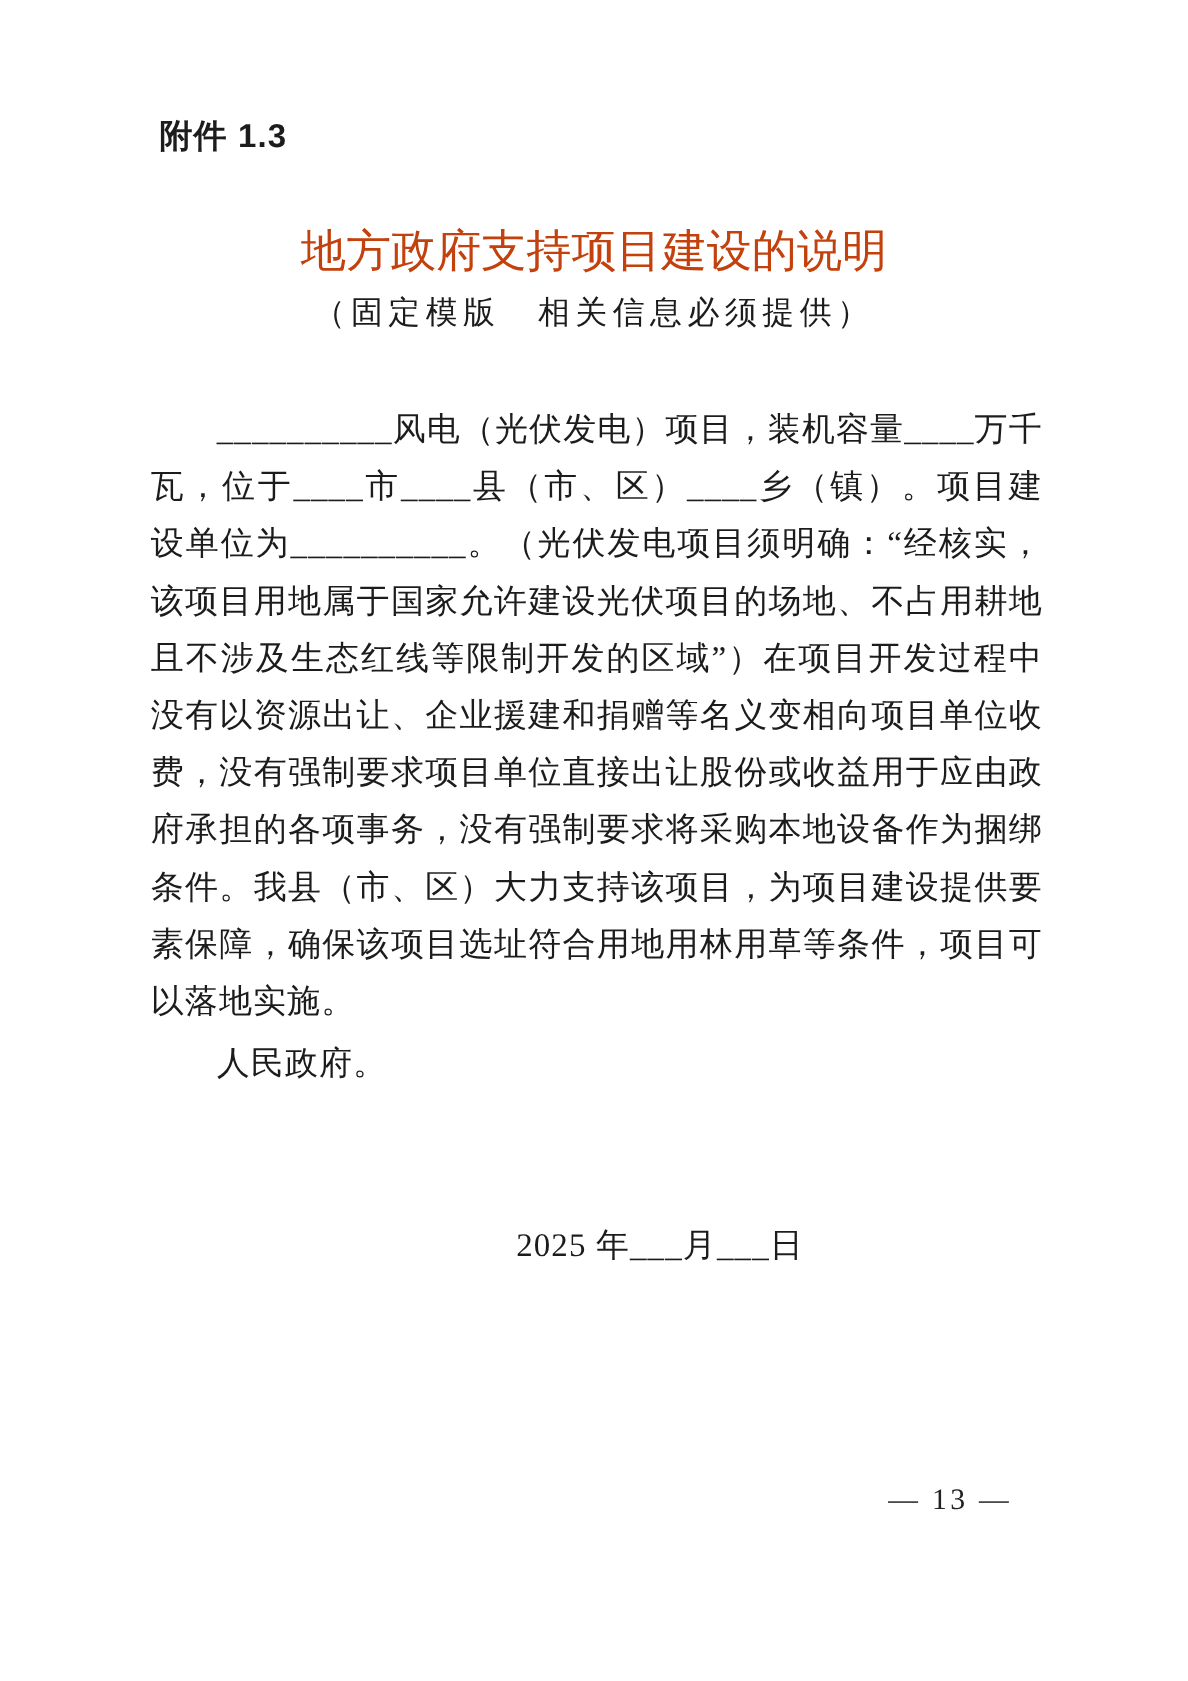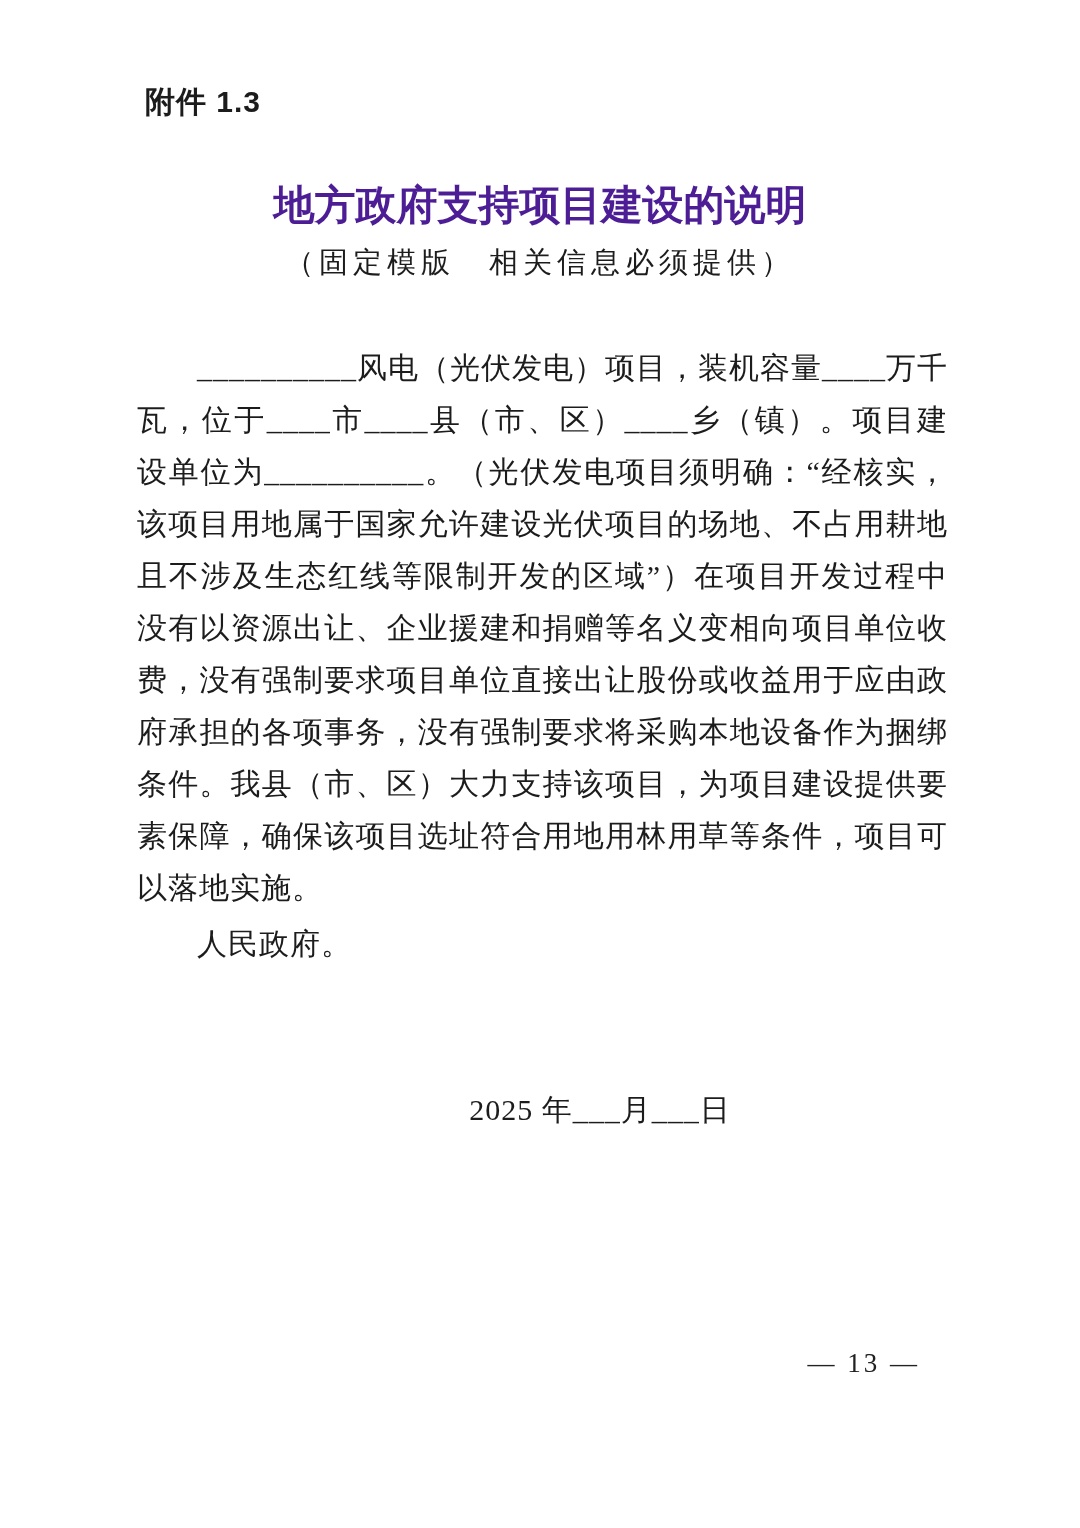--- a/index.html
+++ b/index.html
@@ -12,36 +12,36 @@
     width: 1080px;
     height: 1528px;
     margin: 0 auto;
     background: #ffffff;
     color: #1c1c1c;
     font-family: "Liberation Serif", "DejaVu Serif", serif;
     overflow: hidden;
     box-sizing: border-box;
   }
   .attachment-label {
-    padding-top: 85px;
+    padding-top: 108px;
     margin-left: 145px;
     font-family: "Liberation Sans", "DejaVu Sans", sans-serif;
     font-weight: 600;
     font-size: 30px;
     line-height: 34px;
     letter-spacing: 1px;
   }
   .title {
     margin: 62px 0 0 0;
     text-align: center;
     font-size: 41px;
-    font-weight: bold;
+    font-weight: normal;
     line-height: 48px;
     letter-spacing: 0px;
-    color: #4c1d95;
+    color: #c2410c;
   }
   .subtitle {
     margin-top: 13px;
     text-align: center;
     font-size: 29px;
     line-height: 40px;
     letter-spacing: 5px;
   }
   .doc-body {
     margin: 60px 128px 0 133px;

